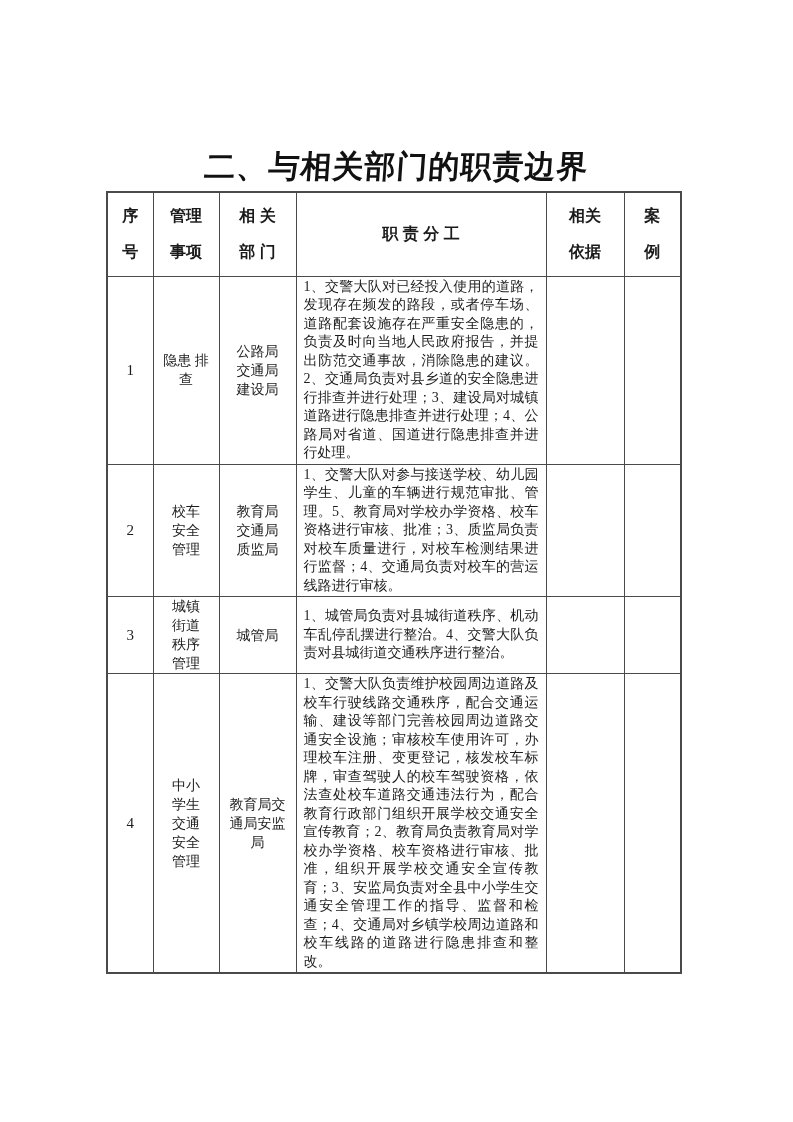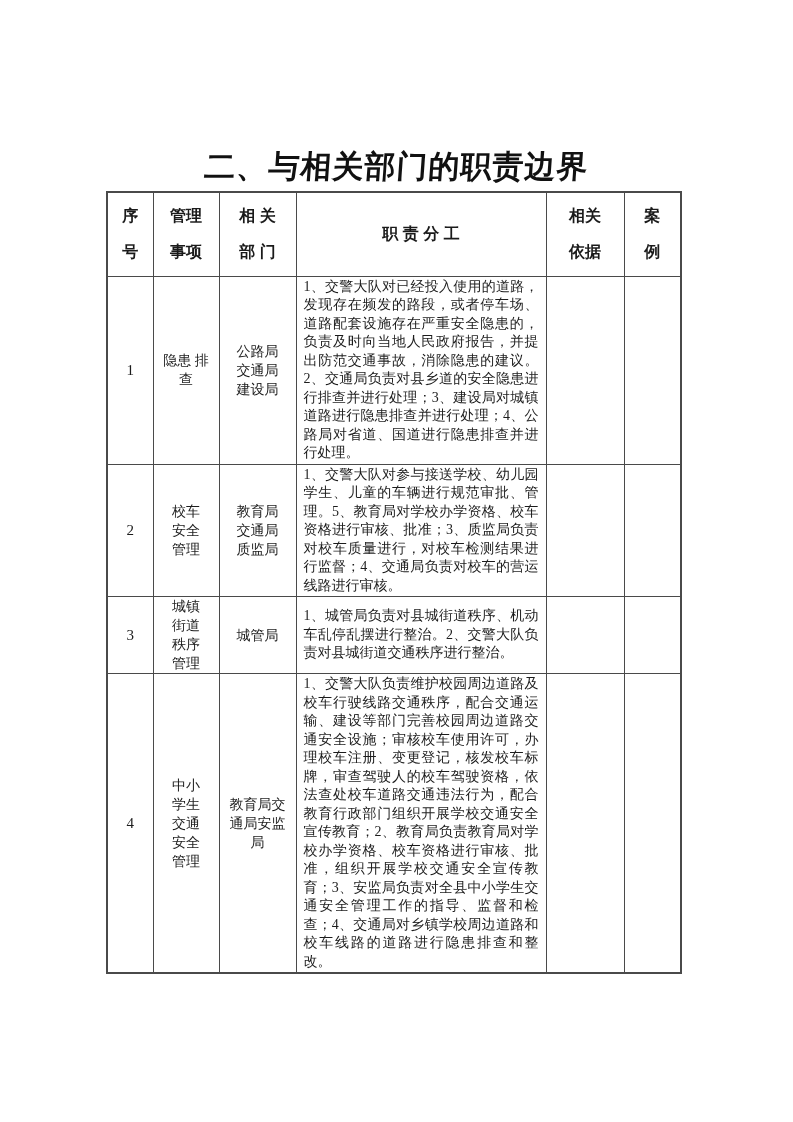--- a/index.html
+++ b/index.html
@@ -129,21 +129,21 @@
         <td class="c-cases"></td>
       </tr>
 
       <tr class="r-3">
         <td class="c-index">3</td>
         <td class="c-item">城镇
 街道
 秩序
 管理</td>
         <td class="c-dept">城管局</td>
-        <td class="c-duties">1、城管局负责对县城街道秩序、机动车乱停乱摆进行整治。2、交警大队负责对县城街道交通秩序进行整治。</td>
+        <td class="c-duties">1、城管局负责对县城街道秩序、机动车乱停乱摆进行整治。4、交警大队负责对县城街道交通秩序进行整治。</td>
         <td class="c-basis"></td>
         <td class="c-cases"></td>
       </tr>
 
       <tr class="r-4">
         <td class="c-index">4</td>
         <td class="c-item">中小
 学生
 交通
 安全

